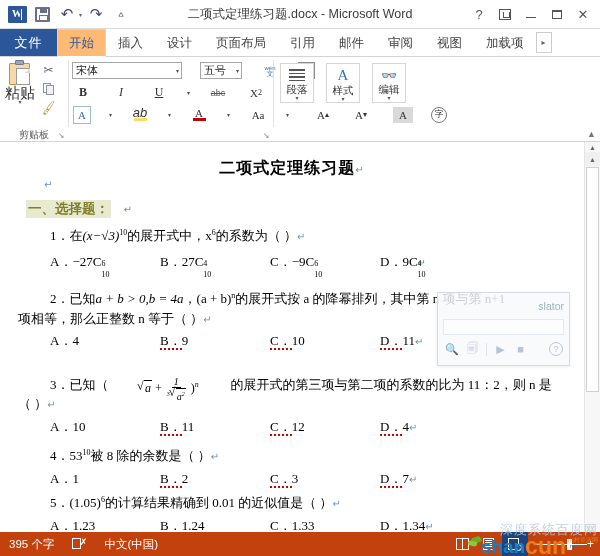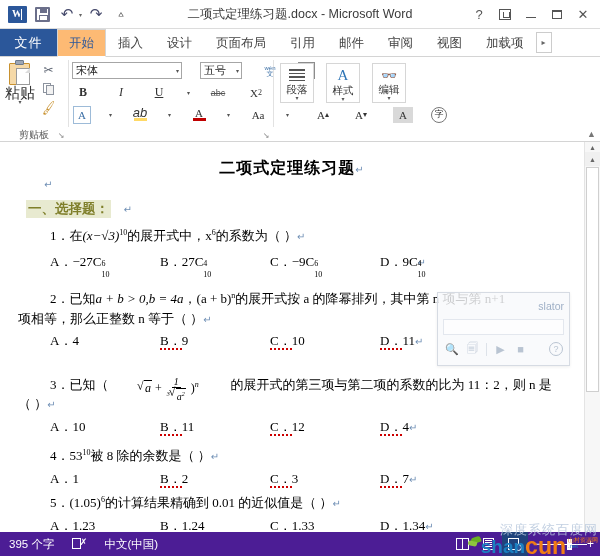--- a/index.html
+++ b/index.html
@@ -269,21 +269,21 @@
   }
   .sc-top-sep{width:15px;height:10px;display:flex;align-items:center;justify-content:center;font-size:8px;color:#666;cursor:pointer;}
   .sc-thumb{
     width:13px;height:225px;background:#fff;border:1px solid #cfcfcf;box-sizing:border-box;
     margin-top:1px;cursor:pointer;
   }
   .sc-track{flex:1;}
 
   
   .statusbar{
-    flex:0 0 24px;height:24px;background:#4c1d95;color:#fff;
+    flex:0 0 24px;height:24px;background:#c2410c;color:#fff;
     display:flex;align-items:center;font-size:11.5px;position:relative;
     font-family:"Liberation Sans",sans-serif;
   }
   .sb-item{padding:0 9px;display:flex;align-items:center;gap:4px;cursor:pointer;height:24px;}
   .sb-right{margin-left:auto;display:flex;align-items:center;height:24px;}
   .view-btn{
     width:26px;height:24px;display:flex;align-items:center;justify-content:center;cursor:pointer;
   }
   .view-btn.active{background:#1f437c;}
   .vglyph{width:13px;height:12px;position:relative;}

